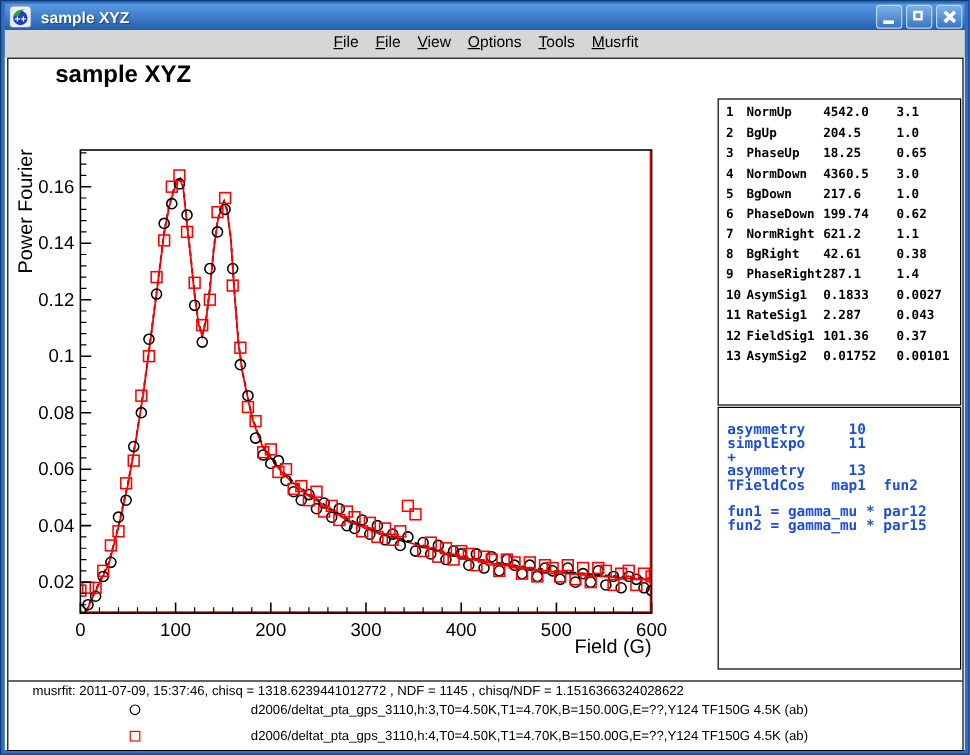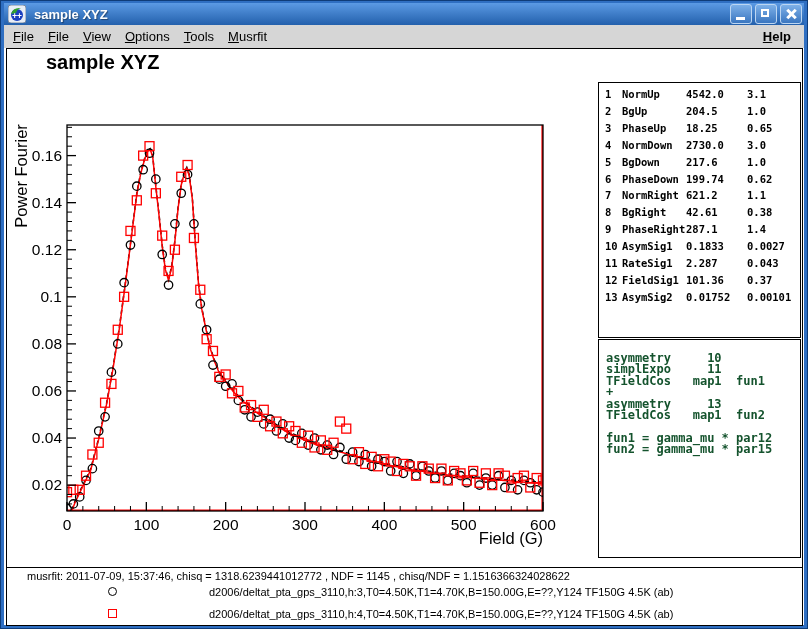--- a/index.html
+++ b/index.html
@@ -13,36 +13,36 @@
   .win-buttons{margin-left:auto;margin-right:2px;display:flex;gap:3px;}
   .wbtn{width:20px;height:18px;border:1px solid #bcd6f2;border-radius:3px;
     background:linear-gradient(#7db0e8,#3a76c0);position:relative;cursor:pointer;}
   .glyph-min{position:absolute;left:5px;bottom:3px;width:9px;height:3px;background:#fff;}
   .glyph-max{position:absolute;left:5px;top:4px;width:8px;height:8px;border:2px solid #fff;box-sizing:border-box;}
   .glyph-close{position:absolute;inset:0;}
   .glyph-close:before,.glyph-close:after{content:"";position:absolute;left:9px;top:3px;width:3px;height:12px;background:#fff;}
   .glyph-close:before{transform:rotate(45deg);}
   .glyph-close:after{transform:rotate(-45deg);}
   .menubar{position:absolute;top:24px;left:3px;right:3px;height:23px;background:#d6d6d6;
-    display:flex;align-items:center;font-size:13px;color:#000;border-bottom:1px solid #c0c0c0;}
+    display:flex;align-items:center;font-size:13px;color:#000;border-bottom:1px solid #c0c0c0;flex-direction:column;}
   .menu-left{display:flex;margin-left:2px;}
   .menu-item{display:inline-block;padding:2px 7px;cursor:default;}
   .menu-item::first-letter{text-decoration:underline;}
   .menu-item.help{margin-left:auto;margin-right:6px;font-weight:bold;}
   .workarea{position:absolute;top:47px;left:3px;right:3px;bottom:3px;background:#fff;}
   .canvas{position:absolute;left:2px;top:0;width:795px;height:576px;border:1px solid #000;background:#fff;}
   .plot-title{position:absolute;left:39px;top:2px;font-size:20px;font-weight:bold;color:#000;}
   #plot-svg{position:absolute;left:0;top:0;}
   .param-box{position:absolute;left:591px;top:33px;width:203px;height:256px;border:1px solid #000;
     box-sizing:border-box;background:#fff;padding:3px 0 0 6px;overflow:hidden;
     font-family:"DejaVu Sans Mono",monospace;font-size:10.5px;font-weight:bold;color:#000;}
   .param-row{display:grid;grid-template-columns:17px 64px 61px auto;line-height:16.9px;}
   .theory-box{position:absolute;left:591px;top:290px;width:203px;height:219px;border:1px solid #000;
     box-sizing:border-box;background:#fff;padding:13px 0 0 7px;overflow:hidden;
-    font-family:"DejaVu Sans Mono",monospace;font-size:12px;font-weight:bold;color:#14532d;}
+    font-family:"DejaVu Sans Mono",monospace;font-size:12px;font-weight:bold;color:#1d4ed8;}
   .theory-line{white-space:pre;line-height:11.4px;}
   .separator{position:absolute;left:0;top:518px;width:795px;border-top:1px solid #000;}
   .statusline{position:absolute;left:20px;top:521px;font-size:11px;font-weight:normal;color:#000;white-space:nowrap;}
   .legend-row{position:absolute;left:0;width:795px;height:12px;}
   .legend-marker{position:absolute;left:101px;width:9px;height:9px;box-sizing:border-box;}
   .legend-marker.circle{border:1.5px solid #000;border-radius:50%;}
   .legend-marker.square{border:1.5px solid #ff0000;}
   .legend-label{position:absolute;left:202px;top:-1px;font-size:11px;font-weight:normal;white-space:nowrap;}
 </style>
 </head>
@@ -357,21 +357,21 @@
           </div>
           <div class="param-row">
             <span>3</span>
             <span>PhaseUp</span>
             <span>18.25</span>
             <span>0.65</span>
           </div>
           <div class="param-row">
             <span>4</span>
             <span>NormDown</span>
-            <span>2730.0</span>
+            <span>4360.5</span>
             <span>3.0</span>
           </div>
           <div class="param-row">
             <span>5</span>
             <span>BgDown</span>
             <span>217.6</span>
             <span>1.0</span>
           </div>
           <div class="param-row">
             <span>6</span>
@@ -418,21 +418,20 @@
           <div class="param-row">
             <span>13</span>
             <span>AsymSig2</span>
             <span>0.01752</span>
             <span>0.00101</span>
           </div>
         </div>
       <div class="theory-box">
           <div class="theory-line">asymmetry     10</div>
           <div class="theory-line">simplExpo     11</div>
-          <div class="theory-line">TFieldCos   map1  fun1</div>
           <div class="theory-line">+</div>
           <div class="theory-line">asymmetry     13</div>
           <div class="theory-line">TFieldCos   map1  fun2</div>
           <div class="theory-line"> </div>
           <div class="theory-line">fun1 = gamma_mu * par12</div>
           <div class="theory-line">fun2 = gamma_mu * par15</div>
         </div>
       <div class="separator"></div>
       <div class="statusline">musrfit: 2011-07-09, 15:37:46, chisq = 1318.6239441012772 , NDF = 1145 , chisq/NDF = 1.1516366324028622</div>
       <div id="legend-holder">

